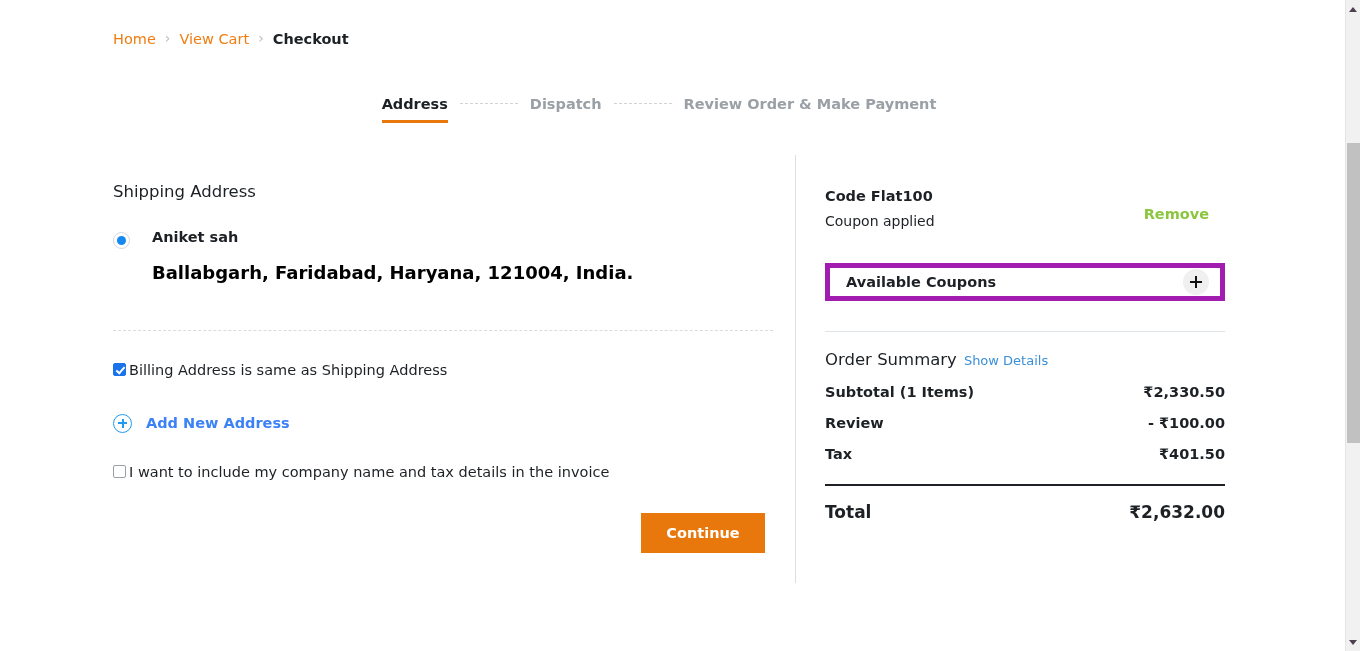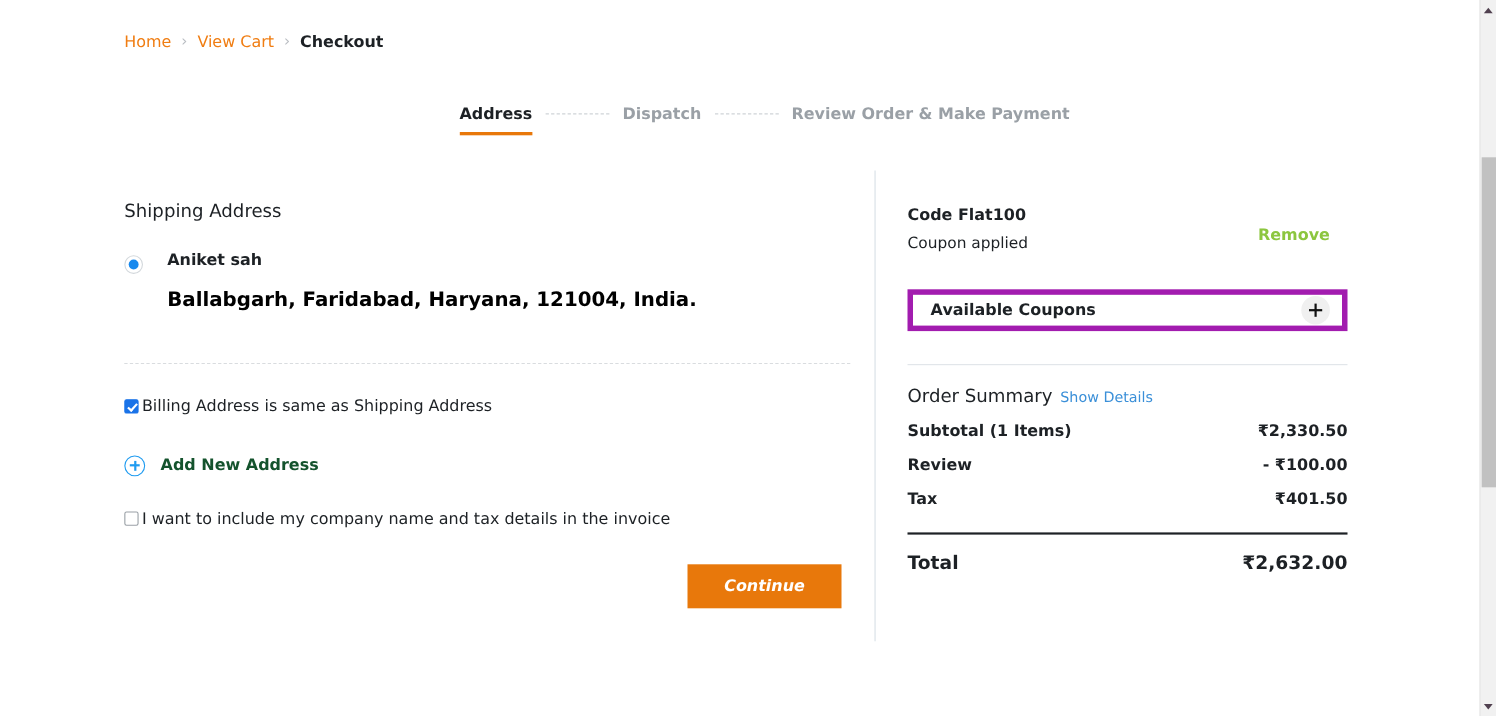--- a/index.html
+++ b/index.html
@@ -53,21 +53,20 @@
 
   
   .stepper {
     position: absolute;
     left: 0;
     top: 96px;
     width: 1318px;
     display: flex;
     justify-content: center;
     align-items: center;
-    padding-left: 36px;
   }
   .step {
     font-size: 14.5px;
     white-space: nowrap;
     position: relative;
     padding-bottom: 11px;
   }
   .step.active {
     color: #1d2125;
     font-weight: 700;
@@ -227,40 +226,39 @@
   .plus-circle::after {
     top: 4px; bottom: 4px;
     left: 50%;
     width: 2px;
     transform: translateX(-50%);
   }
   .add-address-label {
     margin-left: 14px;
     font-size: 14.5px;
     font-weight: 700;
-    color: #14532d;
+    color: #3b82f6;
   }
   .continue-wrap {
     margin-top: 33px;
     width: 660px;
     display: flex;
     justify-content: flex-end;
   }
   .continue-btn {
-    width: 140px;
+    width: 124px;
     height: 40px;
     background: #e8780b;
     color: #ffffff;
     border: none;
     font-size: 14.5px;
     font-weight: 700;
     font-family: inherit;
     cursor: pointer;
     margin-right: 8px;
-    font-style: italic;
   }
 
   
   .right-col {
     position: absolute;
     left: 825px;
     top: 155px;
     width: 400px;
   }
   .coupon-head {

